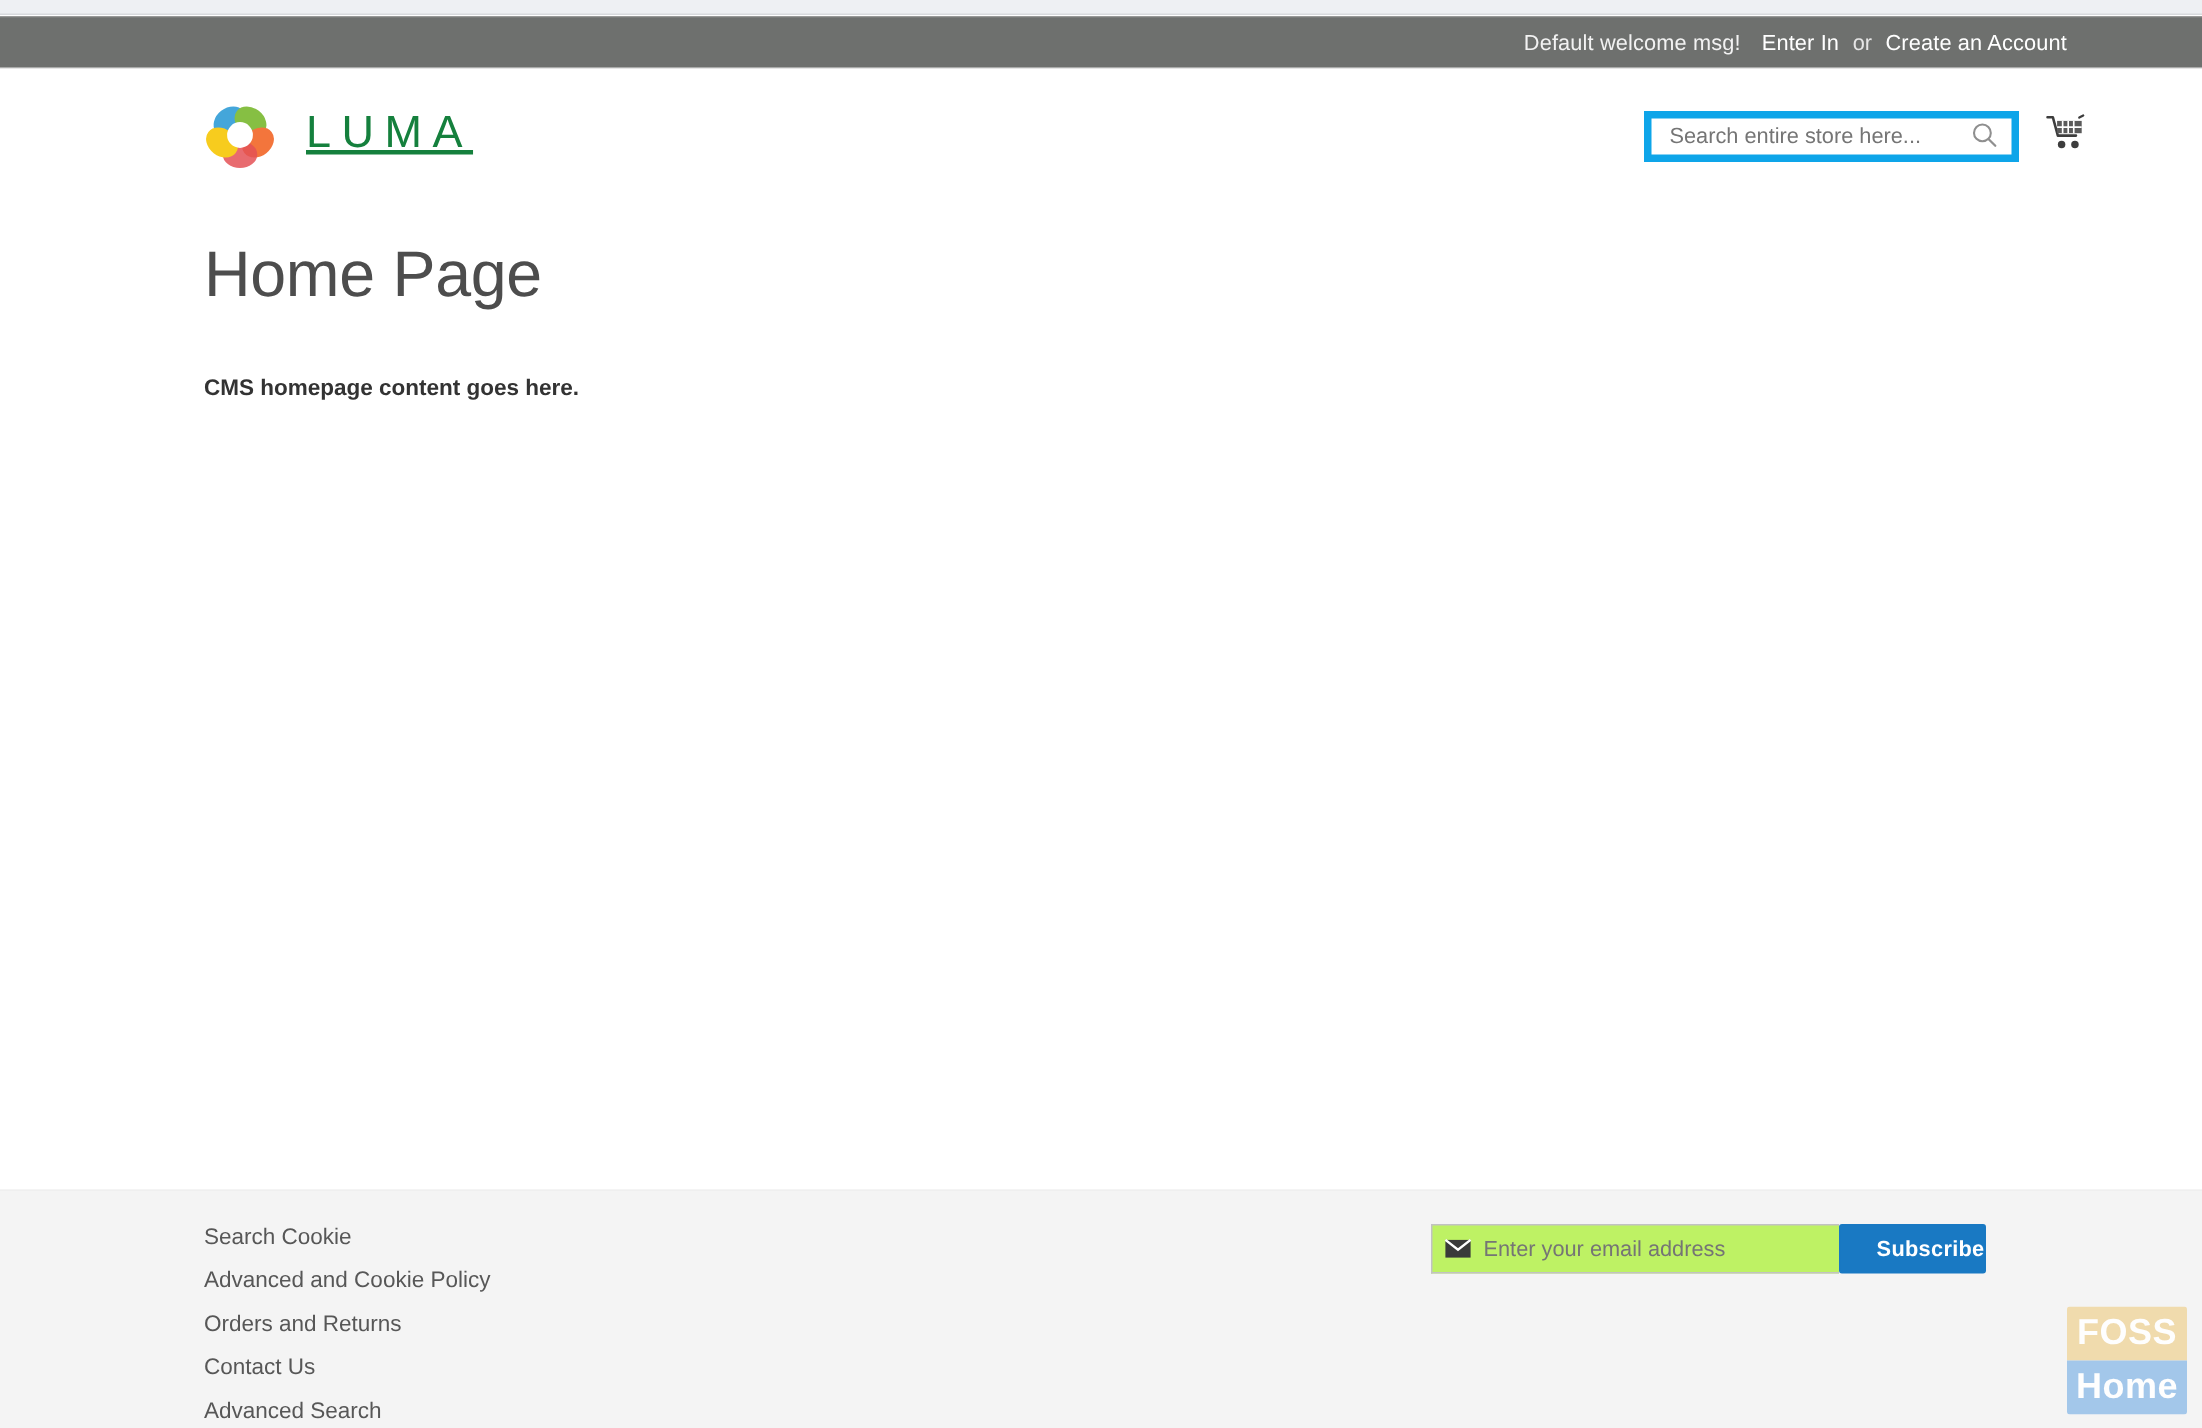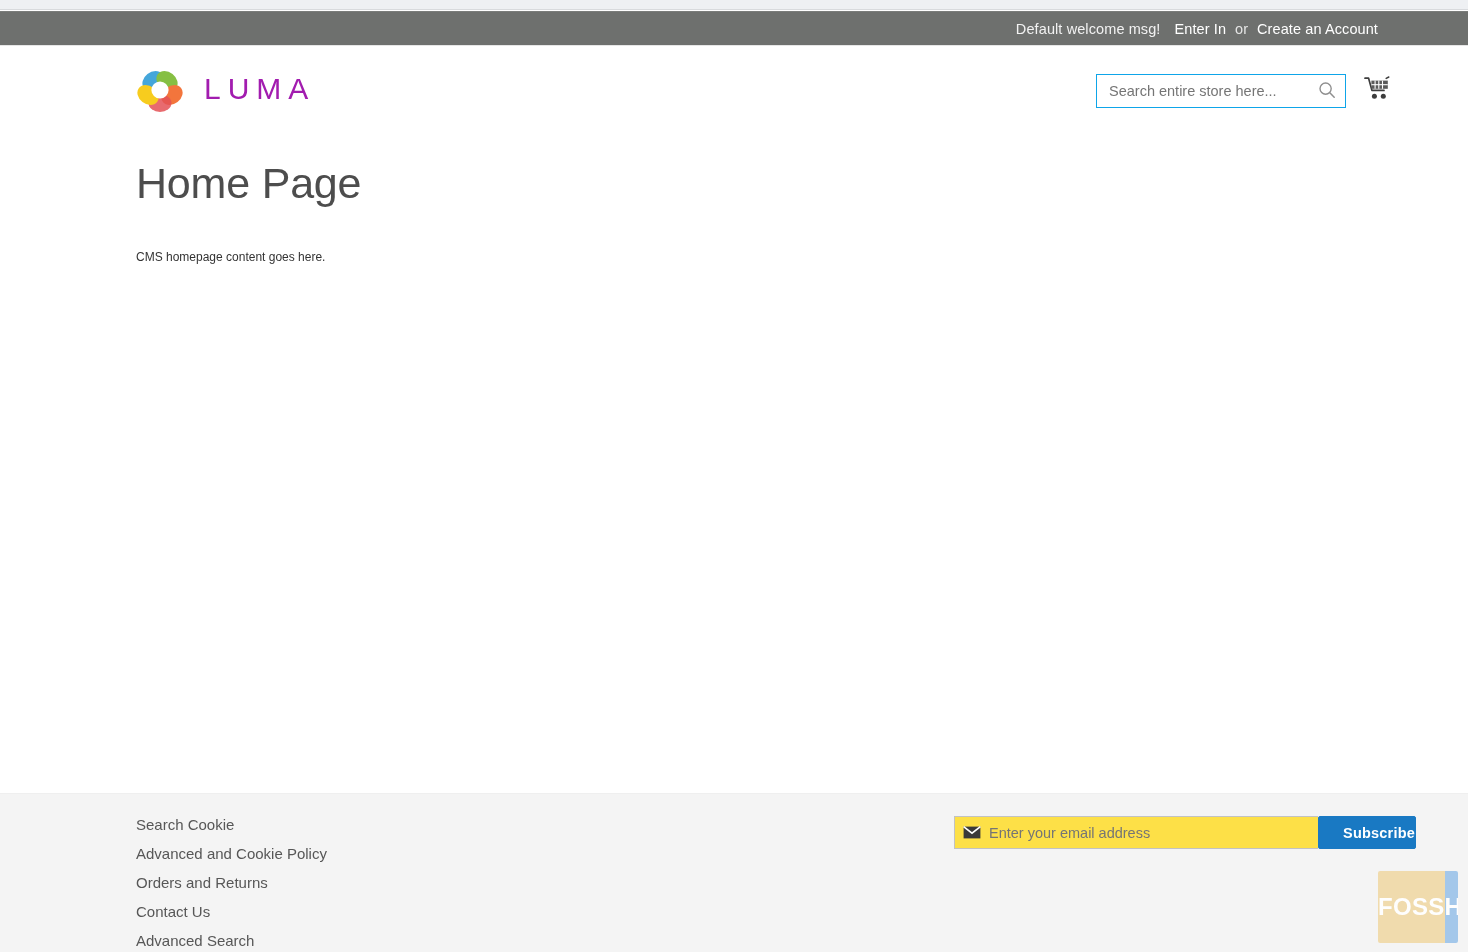--- a/index.html
+++ b/index.html
@@ -89,41 +89,42 @@
   }
   .logo-mark {
     width: 48px;
     height: 48px;
     position: relative;
     flex: none;
   }
   .logo-word {
     font-size: 30px;
     letter-spacing: 7px;
-    color: #a21caf;
+    color: #15803d;
     font-weight: 400;
     line-height: 1;
     padding-bottom: 2px;
+    text-decoration: underline;
   }
 
   
   .header-right {
     position: absolute;
     right: 74px;
     top: 28px;
     display: flex;
     align-items: center;
     gap: 14px;
   }
   .search-box {
     position: relative;
     width: 250px;
     height: 34px;
     background: #ffffff;
-    border: 1px solid #0ea5e9;
+    border: 5px solid #0ea5e9;
     display: flex;
     align-items: center;
     justify-content: center;
   }
   .search-input {
     flex: 1;
     height: 32px;
     border: none;
     outline: none;
     background: transparent;
@@ -173,24 +174,25 @@
     color: #4d4d4d;
     letter-spacing: -0.2px;
     line-height: 1.1;
     margin: 0;
     text-align: center;
   }
   .cms-text {
     position: absolute;
     left: 136px;
     top: 110px;
-    font-size: 12px;
+    font-size: 15px;
     color: #333333;
     margin: 0;
     line-height: 1.5;
+    font-weight: bold;
   }
 
   
   .footer-wrap {
     position: absolute;
     left: 0;
     top: 793px;
     width: 1468px;
     height: 159px;
     background: #f4f4f4;
@@ -216,23 +218,23 @@
   
   .newsletter {
     position: absolute;
     top: 22px;
     left: 954px;
     display: flex;
     align-items: stretch;
   }
   .news-field {
     position: relative;
-    width: 364px;
+    width: 272px;
     height: 33px;
-    background: #fde047;
+    background: #bef264;
     border: 1px solid #c2c2c2;
     border-right: none;
     display: flex;
     align-items: center;
   }
   .news-icon {
     width: 34px;
     display: flex;
     align-items: center;
     justify-content: center;
@@ -267,21 +269,21 @@
   }
 
   
   .watermark {
     position: absolute;
     right: 10px;
     bottom: 9px;
     width: 80px;
     height: 72px;
     display: flex;
-    flex-direction: row;
+    flex-direction: column;
     opacity: 0.92;
     pointer-events: none;
     border-radius: 2px;
     overflow: hidden;
   }
   .wm-top, .wm-bot {
     flex: 1;
     display: flex;
     align-items: center;
     justify-content: center;

